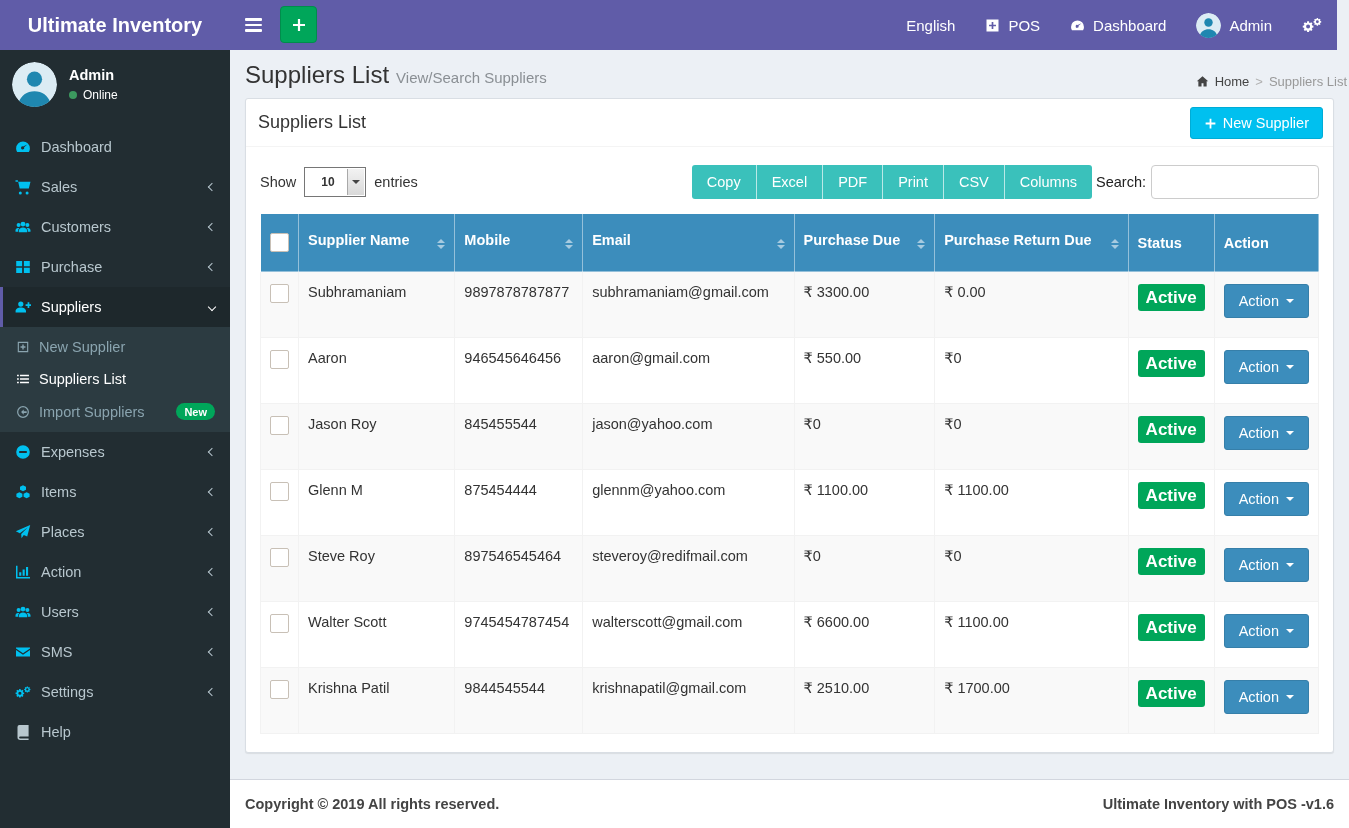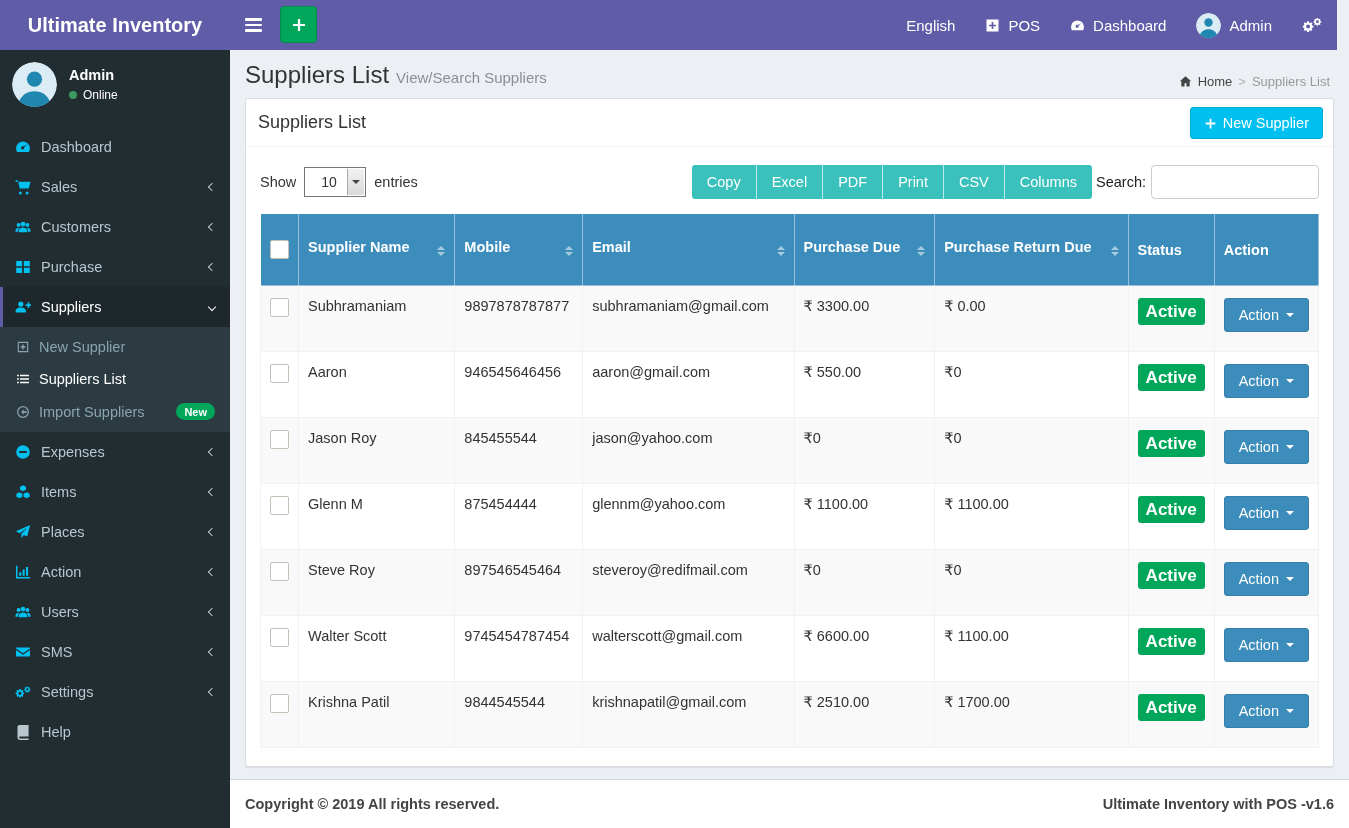--- a/index.html
+++ b/index.html
@@ -47,48 +47,48 @@
   .submenu-item { display:flex; align-items:center; padding:8px 15px 8px 16px; color:#8aa4af; font-size:14.5px; cursor:pointer; }
   .submenu-item.active { color:#fff; }
   .submenu-item .micon { width:14px; height:14px; margin-right:9px; color:currentColor; }
   .badge-new { margin-left:auto; background:#00a65a; color:#fff; font-size:11px; font-weight:bold; padding:2.5px 8px; border-radius:10px; }
 
   
   .content-wrapper { margin-left:230px; padding-top:50px; height:779px; background:#ecf0f5; overflow:hidden; }
   .content-header { position:relative; padding:11px 15px 9px; }
   .page-title { margin:0; font-size:24px; font-weight:500; color:#333; display:inline; }
   .page-title small { font-size:15px; color:#8a8f94; font-weight:normal; margin-left:7px; }
-  .breadcrumb { position:absolute; right:19px; top:24px; font-size:13px; color:#444; display:flex; align-items:center; gap:6px; }
+  .breadcrumb { position:absolute; right:2px; top:24px; font-size:13px; color:#444; display:flex; align-items:center; gap:6px; }
   .breadcrumb .bicon { width:13px; height:13px; color:#444; display:inline-block; }
   .breadcrumb .bicon svg { width:100%; height:100%; fill:currentColor; display:block; }
   .breadcrumb .sep { color:#b0b0b0; }
   .breadcrumb .current { color:#999; }
 
   .box { background:#fff; margin:0 15px; border:1px solid #d9dee4; border-radius:3px; box-shadow:0 1px 1px rgba(0,0,0,0.08); }
   .box-header { position:relative; padding:13px 12px; border-bottom:1px solid #f4f4f4; }
   .box-title { font-size:18px; color:#333; }
   .btn-new { position:absolute; right:10px; top:8px; background:#00c0ef; border:1px solid #00acd6; border-radius:3px; color:#fff; font-size:14.5px; padding:7px 13px; display:flex; align-items:center; gap:6px; cursor:pointer; }
   .btn-new .ticon { width:13px; height:13px; }
 
   .box-body { padding:8px 14px 18px; }
   .toolbar { display:flex; align-items:center; margin:10px 0 14px; font-size:14.5px; color:#333; }
   .select-box { position:relative; width:62px; height:30px; border:1px solid #767676; background:#fff; margin:0 8px; cursor:pointer; }
-  .select-box .val { line-height:28px; padding-left:16px; font-size:14px; }
+  .select-box .val { line-height:28px; padding-left:16px; font-size:12px;font-weight:bold; }
   .select-box .arrow-btn { position:absolute; right:1px; top:1px; bottom:1px; width:17px; background:linear-gradient(#f2f2f2,#d9d9d9); border-left:1px solid #a9a9a9; display:flex; align-items:center; justify-content:center; }
   .select-box .arrow-btn i { border:4px solid transparent; border-top-color:#444; margin-top:4px; }
   .dt-buttons { margin-left:auto; display:flex; }
   .dt-btn { background:#3ac1bb; color:#fff; border:none; border-right:1px solid rgba(255,255,255,0.65); font-size:14.5px; font-family:inherit; padding:9px 15px; cursor:pointer; }
   .dt-btn:first-child { border-radius:3px 0 0 3px; }
   .dt-btn:last-child { border-right:none; border-radius:0 3px 3px 0; }
   .search-label { margin:0 5px 0 4px; color:#222; }
   .search-input { width:168px; height:34px; border:1px solid #ccc; border-radius:4px; padding:0 8px; font-family:inherit; font-size:14px; outline:none; }
 
   
   table.data { width:100%; border-collapse:collapse; font-size:14.5px; }
-  table.data thead th { background:#3c8dbc; color:#fff; font-weight:bold; text-align:left; padding:25px 9px; border:1px solid rgba(255,255,255,0.45); cursor:pointer; }
+  table.data thead th { background:#3c8dbc; color:#fff; font-weight:bold; text-align:left; padding:18px 9px; border:1px solid rgba(255,255,255,0.45); cursor:pointer; }
   table.data thead th.noclick { cursor:default; }
   .sort { float:right; display:inline-flex; flex-direction:column; gap:2px; opacity:0.55; margin-top:3px; }
   .sort i { display:block; border:4px solid transparent; }
   .sort .up { border-bottom-color:#fff; }
   .sort .dn { border-top-color:#fff; }
   table.data tbody td { padding:12px 9px 19px; border:1px solid #f2f2f2; vertical-align:top; color:#333; }
   table.data tbody tr:nth-child(odd) { background:#f9f9f9; }
   table.data tbody tr:nth-child(even) { background:#fff; }
   .cb { appearance:none; -webkit-appearance:none; width:19px; height:19px; border:1px solid #c8c0b6; background:#fff; border-radius:2px; margin:0; display:block; cursor:pointer; }
   .badge-active { background:#00a65a; color:#fff; font-size:17px; font-weight:bold; padding:3.5px 8px; border-radius:3px; display:inline-block; }

